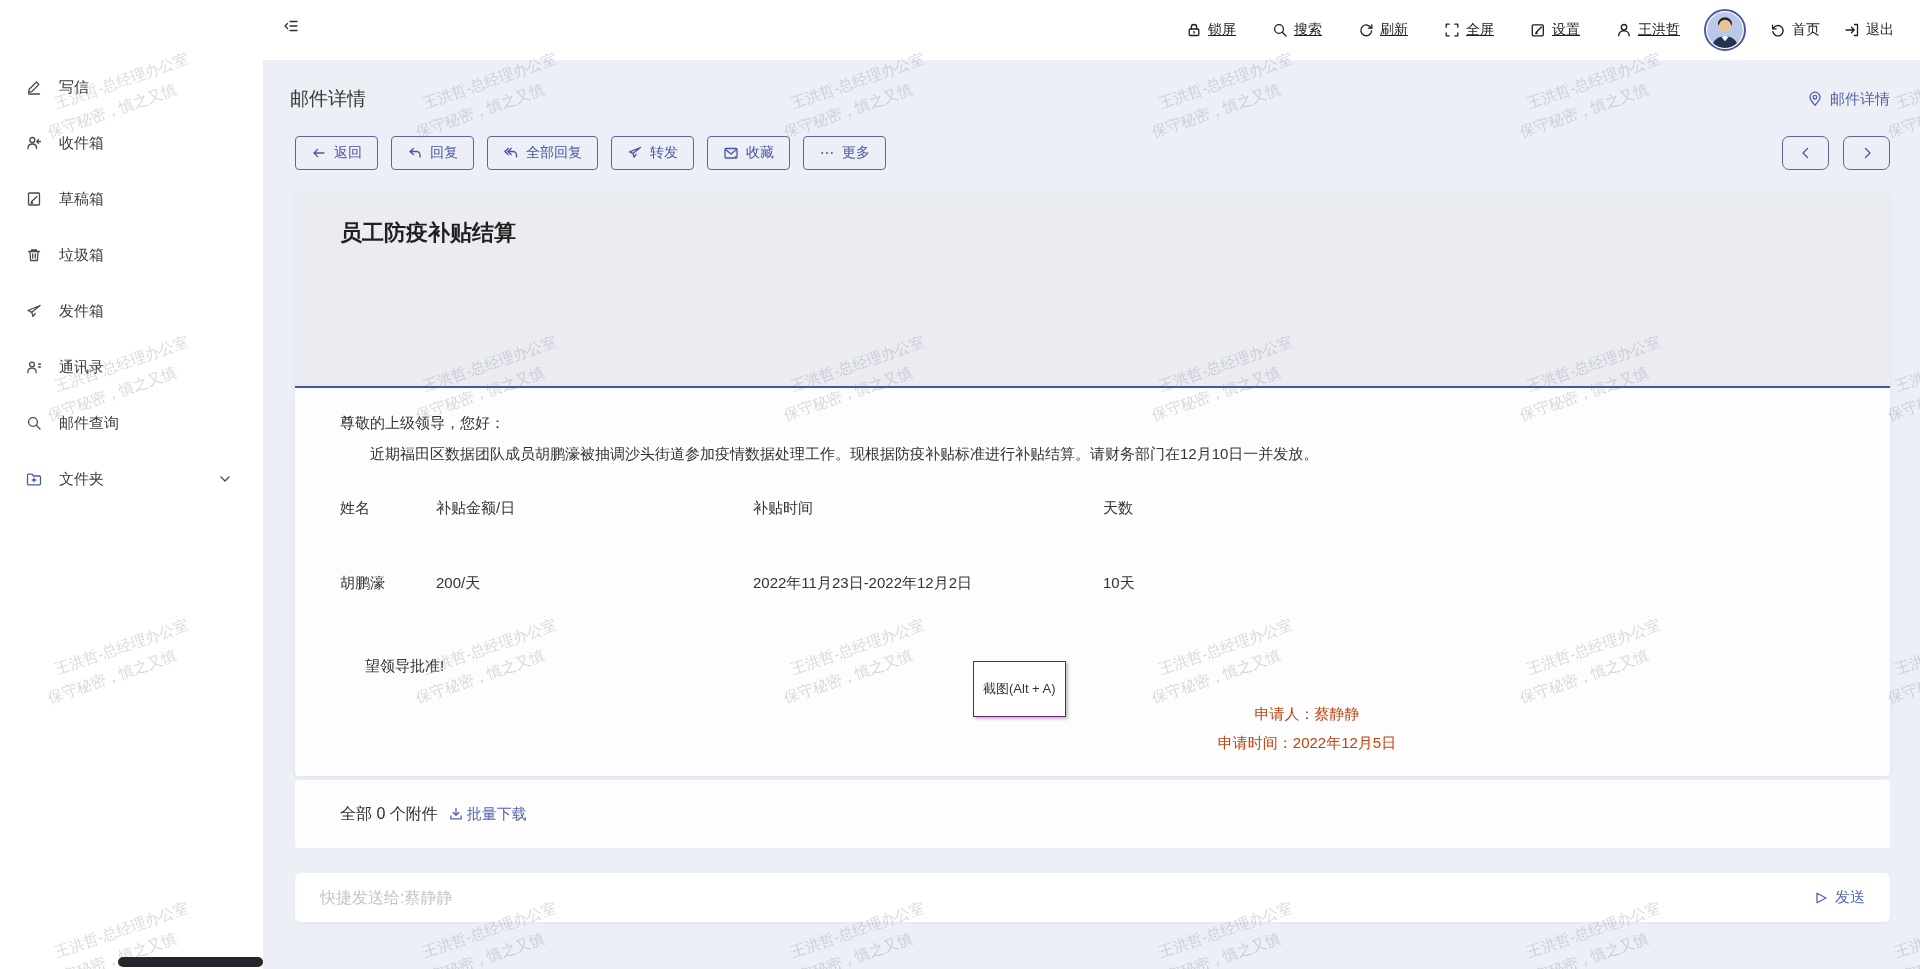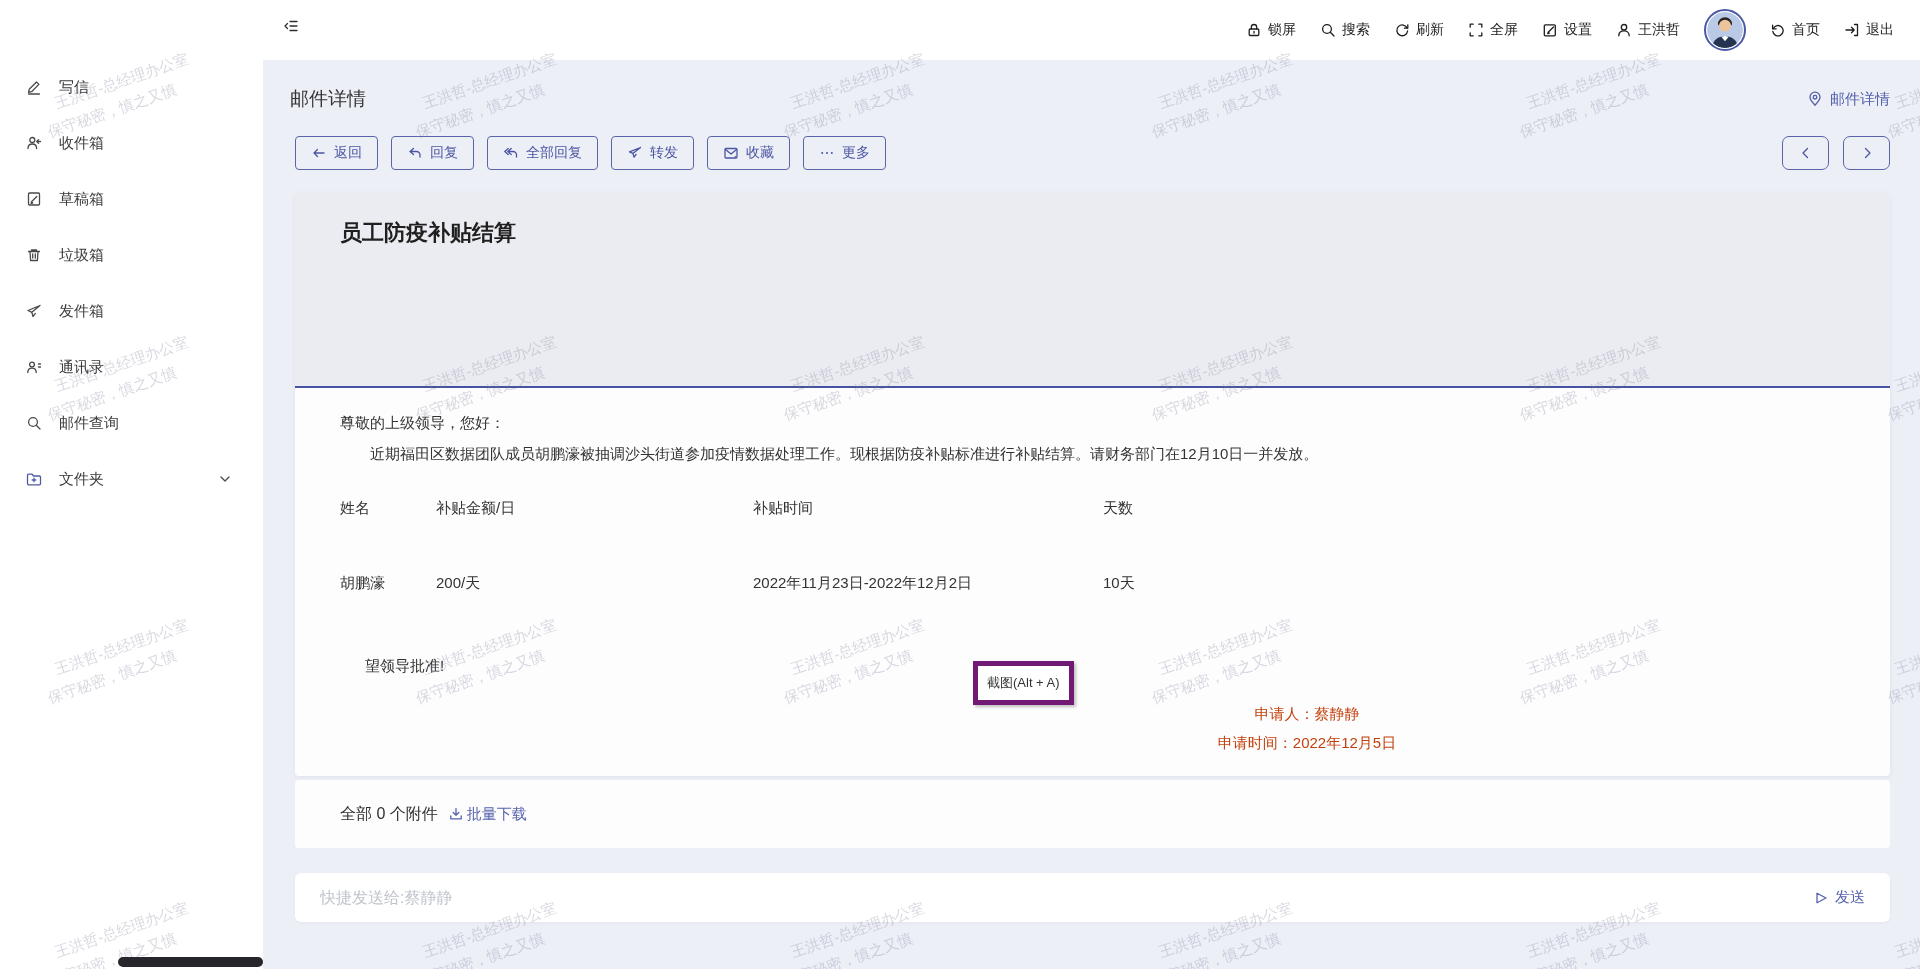--- a/index.html
+++ b/index.html
@@ -60,36 +60,36 @@
   .batch-dl { display:flex; align-items:center; gap:3px; font-size:15px; color:#5663ad; cursor:pointer; }
   .qsend-bar { position:absolute; left:32px; top:813px; width:1595px; height:49px; background:#ffffff; border-radius:6px; display:flex; align-items:center; padding:10px 25px; box-shadow:0 1px 3px rgba(60,70,120,.06); }
   .qsend-input { flex:1; border:none; outline:none; font-size:16px; color:#444; background:transparent; font-family:inherit; }
   .qsend-input::placeholder { color:#c0c4cc; }
   .send-action { display:flex; align-items:center; gap:6px; color:#5663ad; font-size:15px; cursor:pointer; }
 
   
   .wm-layer { position:absolute; inset:0; z-index:40; pointer-events:none; overflow:hidden; }
   .wm { position:absolute; transform:rotate(-19deg); color:rgba(125,130,152,.30); font-size:15px; line-height:25px; white-space:nowrap; }
   .wm .l1 { padding-left:16px; }
-  .shot-tooltip { position:absolute; left:973px; top:661px; z-index:60; background:#fff; border:5px solid #701a75; box-shadow:2px 2px 3px rgba(0,0,0,.25); padding:8px 9px; font-size:13px; color:#333; white-space:nowrap; }
+  .shot-tooltip { position:absolute; left:973px; top:661px; z-index:60; background:#fff; border:1px solid #701a75; box-shadow:2px 2px 3px rgba(0,0,0,.25); padding:18px 9px; font-size:13px; color:#333; white-space:nowrap; }
   .hscroll-thumb { position:absolute; left:118px; top:957px; width:145px; height:10px; border-radius:5px; background:#26262c; z-index:70; }
 </style>
 </head>
 <body>
 
 <div id="app">
 
   <div class="topbar">
     <span class="collapse-btn icon">
         <svg width="16" height="16" viewBox="0 0 16 16" fill="none" stroke="currentColor" stroke-width="1.3" stroke-linecap="round" stroke-linejoin="round">
           <path d="M7 3.5h7M7 8h7M7 12.5h7M4.5 5.5 2 8l2.5 2.5"></path>
         </svg>
       </span>
     <div class="top-right">
-      <span id="top-actions-1" style="display:flex;gap:24px;">
+      <span id="top-actions-1" style="display:flex;gap:36px;text-decoration:underline;">
           <span class="top-action">
             <span class="icon">
               <svg width="16" height="16" viewBox="0 0 16 16" fill="none" stroke="currentColor" stroke-width="1.3" stroke-linecap="round" stroke-linejoin="round">
                 <rect x="3.2" y="7" width="9.6" height="6.5" rx="1"></rect>
                 <path d="M5.3 7V5.2a2.7 2.7 0 0 1 5.4 0V7M8 9.3v1.8"></path>
               </svg>
             </span>
             <span>锁屏</span>
           </span>
           <span class="top-action">

